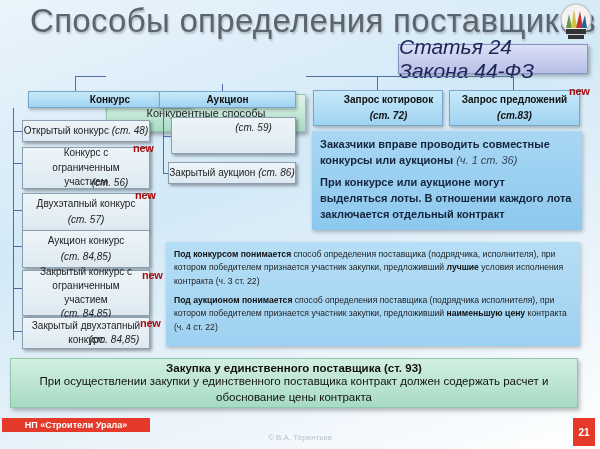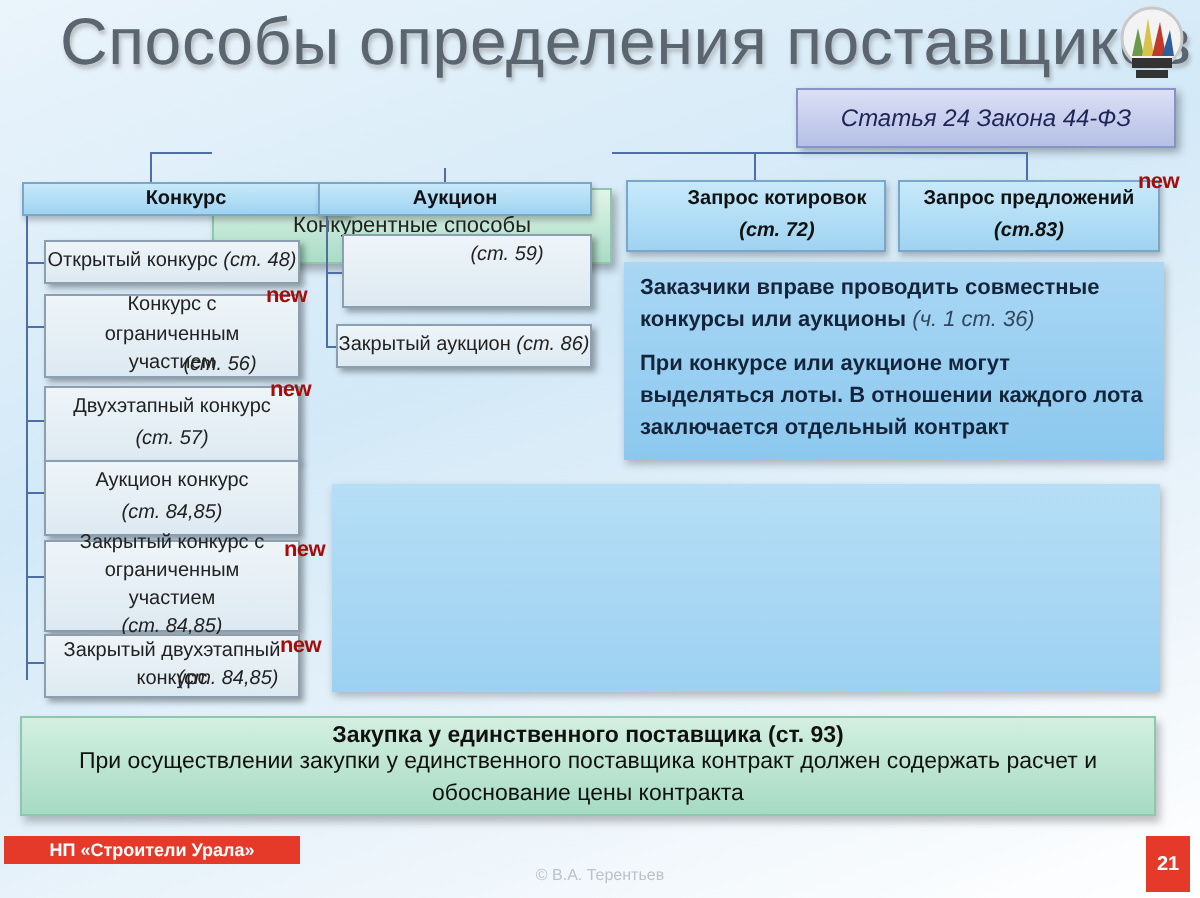--- a/index.html
+++ b/index.html
@@ -29,21 +29,21 @@
     text-align: center;
     font-weight: normal;
     color: #222;
     margin-top: 48px;
   }
   .law-box {
     left: 398px; top: 44px; width: 190px; height: 30px;
     background: linear-gradient(#dbe0f5, #b6bfe6);
     border: 1px solid #8792c6;
     box-shadow: 2px 2px 4px rgba(0,0,0,0.3);
-    font-style: italic; font-size: 12px; color: #1d2456;
+    font-style: italic; font-size: 21px; color: #1d2456;
     display: flex; align-items: center; justify-content: center;
   }
   .cat-box {
     background: linear-gradient(#c7e9fa, #9fd3f1);
     border: 1px solid #7aa6c9;
     box-shadow: 1px 2px 3px rgba(0,0,0,0.25);
     font-weight: bold; font-size: 10px; color: #111;
     text-align: center;
   }
   .item-box {
@@ -119,21 +119,21 @@
 
 <div class="abs green-box" style="left:106px; top:46px; width:200px; height:38px; font-size:11px; display:flex; align-items:center; justify-content:center;">Конкурентные способы</div>
 
 <div class="line" style="left:75px; top:76px; width:31px; height:1px;"></div>
 <div class="line" style="left:75px; top:76px; width:1px; height:15px;"></div>
 <div class="line" style="left:222px; top:84px; width:1px; height:7px;"></div>
 <div class="line" style="left:306px; top:76px; width:208px; height:1px;"></div>
 <div class="line" style="left:377px; top:76px; width:1px; height:14px;"></div>
 <div class="line" style="left:513px; top:76px; width:1px; height:14px;"></div>
 
-<div class="abs cat-box" style="left:11px; top:91px; width:164px; height:17px; line-height:16px;">Конкурс</div>
+<div class="abs cat-box" style="left:28px; top:91px; width:164px; height:17px; line-height:16px;">Конкурс</div>
 
 <div class="abs cat-box" style="left:159px; top:91px; width:137px; height:17px; line-height:16px;">Аукцион</div>
 
 <div class="abs cat-box" style="left:313px; top:90px; width:130px; height:36px; padding-top:3px;padding-left:21px;">
   <div>Запрос котировок</div>
   <div style="font-style:italic; margin-top:5px;">(ст. 72)</div>
 </div>
 
 <div class="abs cat-box" style="left:449px; top:90px; width:131px; height:36px; padding-top:3px;">
   <div>Запрос предложений</div>
@@ -193,20 +193,32 @@
 <div class="abs item-box" style="left:168px; top:162px; width:128px; height:22px;">
   <div><span>Закрытый аукцион</span> <span class="ital">(ст. 86)</span></div>
 </div>
 
 <div class="abs info-box info1">
   <p><span>Заказчики вправе проводить совместные конкурсы или аукционы</span> <span class="ref">(ч. 1 ст. 36)</span></p>
   <p>При конкурсе или аукционе могут выделяться лоты.  В отношении каждого лота заключается  отдельный контракт</p>
 </div>
 
 <div class="abs def-box">
+  <p>
+    <b>Под конкурсом понимается</b>
+    <span>способ определения поставщика (подрядчика, исполнителя), при котором победителем признается участник закупки, предложивший</span>
+    <b>лучшие</b>
+    <span>условия исполнения контракта (ч. 3 ст. 22)</span>
+  </p>
+  <p>
+    <b>Под аукционом понимается</b>
+    <span>способ определения поставщика (подрядчика исполнителя), при котором победителем признается участник закупки, предложивший</span>
+    <b>наименьшую цену</b>
+    <span>контракта (ч. 4 ст. 22)</span>
+  </p>
 </div>
 
 <div class="abs single-box">
   <div class="head">Закупка у единственного поставщика (ст. 93)</div>
   <div class="body">При осуществлении закупки у единственного поставщика контракт должен содержать расчет и обоснование цены контракта</div>
 </div>
 
 <div class="abs footer-left">НП «Строители Урала»</div>
 <div class="abs footer-right">21</div>
 <div class="abs copyright">© В.А. Терентьев</div>

